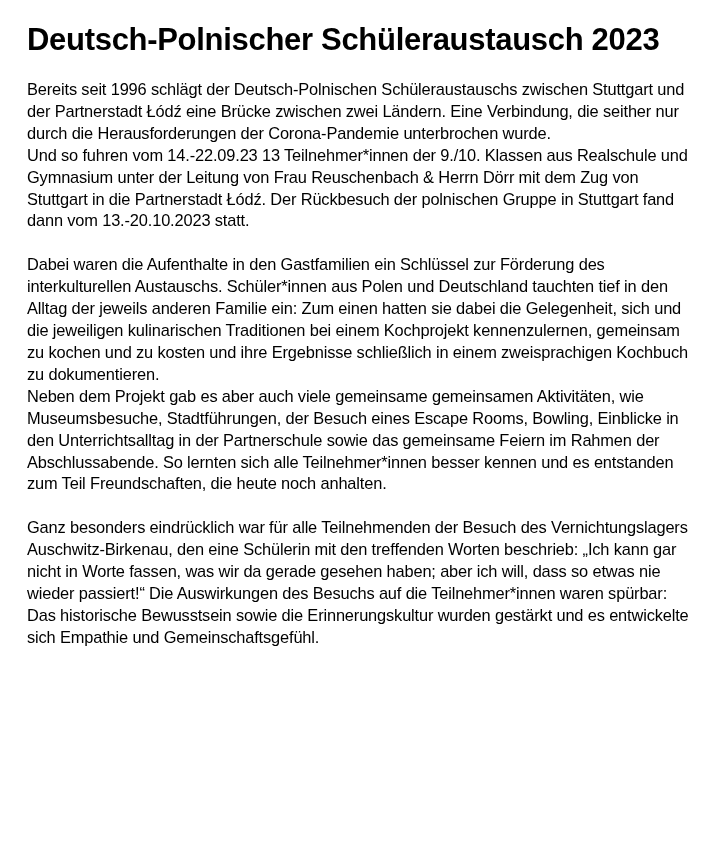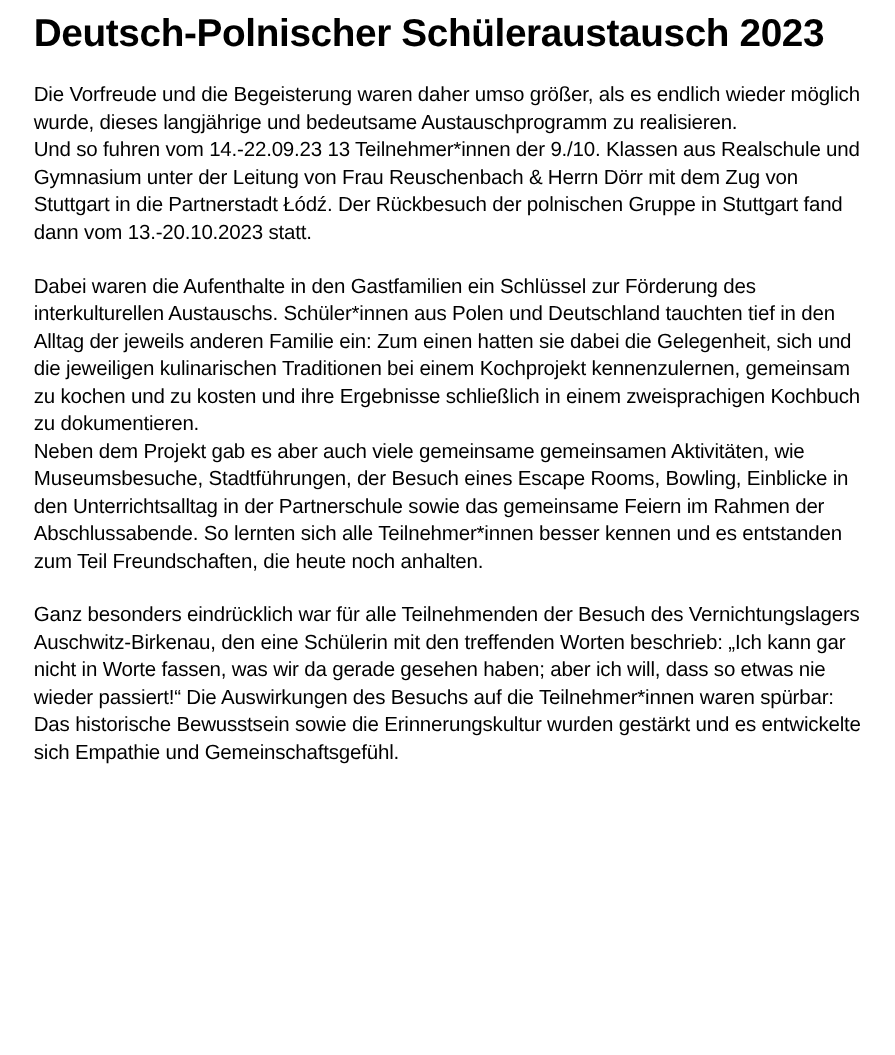--- a/index.html
+++ b/index.html
@@ -1,21 +1,21 @@
 <!DOCTYPE html>
 <html><head>
 <meta charset="utf-8">
 <style>
   html, body { margin: 0; padding: 0; background: #ffffff; }
   body {
     width: 716px; height: 844px; overflow: hidden;
     font-family: "Liberation Sans", sans-serif;
     color: #000000;
   }
-  .page { padding: 4px 20px 0 27px; }
+  .page { padding: 17px 20px 0 27px; }
   h1 {
     font-family: "Liberation Sans", sans-serif;
     font-weight: bold;
     font-size: 31px;
     line-height: 37px;
     margin: 4px 0 0 0;
     letter-spacing: -0.3px;
   }
   .section { margin-top: 21px; }
   .section + .section { margin-top: 22px; }
@@ -26,21 +26,21 @@
     letter-spacing: -0.15px;
   }
 </style>
 </head>
 <body>
 
 <div class="page">
   <h1>Deutsch-Polnischer Schüleraustausch 2023</h1>
 
   <div class="section">
-    <p>Die Vorfreude und die Begeisterung waren daher umso größer, als es endlich wieder möglich wurde, dieses langjährige und bedeutsame Austauschprogramm zu realisieren.</p>
+    <p>Bereits seit 1996 schlägt der Deutsch-Polnischen Schüleraustauschs zwischen Stuttgart und der Partnerstadt Łódź eine Brücke zwischen zwei Ländern. Eine Verbindung, die seither nur durch die Herausforderungen der Corona-Pandemie unterbrochen wurde.</p>
     <p>Und so fuhren vom 14.-22.09.23 13 Teilnehmer*innen der 9./10. Klassen aus Realschule und Gymnasium unter der Leitung von Frau Reuschenbach &amp; Herrn Dörr mit dem Zug von Stuttgart in die Partnerstadt Łódź. Der Rückbesuch der polnischen Gruppe in Stuttgart fand dann vom 13.-20.10.2023 statt.</p>
   </div>
 
   <div class="section">
     <p>Dabei waren die Aufenthalte in den Gastfamilien ein Schlüssel zur Förderung des interkulturellen Austauschs. Schüler*innen aus Polen und Deutschland tauchten tief in den Alltag der jeweils anderen Familie ein: Zum einen hatten sie dabei die Gelegenheit, sich und die jeweiligen kulinarischen Traditionen bei einem Kochprojekt kennenzulernen, gemeinsam zu kochen und zu kosten und ihre Ergebnisse schließlich in einem zweisprachigen Kochbuch zu dokumentieren.</p>
     <p>Neben dem Projekt gab es aber auch viele gemeinsame gemeinsamen Aktivitäten, wie Museumsbesuche, Stadtführungen, der Besuch eines Escape Rooms, Bowling, Einblicke in den Unterrichtsalltag in der Partnerschule sowie das gemeinsame Feiern im Rahmen der Abschlussabende. So lernten sich alle Teilnehmer*innen besser kennen und es entstanden zum Teil Freundschaften, die heute noch anhalten.</p>
   </div>
 
   <div class="section">
     <p>Ganz besonders eindrücklich war für alle Teilnehmenden der Besuch des Vernichtungslagers Auschwitz-Birkenau, den eine Schülerin mit den treffenden Worten beschrieb: „Ich kann gar nicht in Worte fassen, was wir da gerade gesehen haben; aber ich will, dass so etwas nie wieder passiert!“ Die Auswirkungen des Besuchs auf die Teilnehmer*innen waren spürbar: Das historische Bewusstsein sowie die Erinnerungskultur wurden gestärkt und es entwickelte sich Empathie und Gemeinschaftsgefühl.</p>

